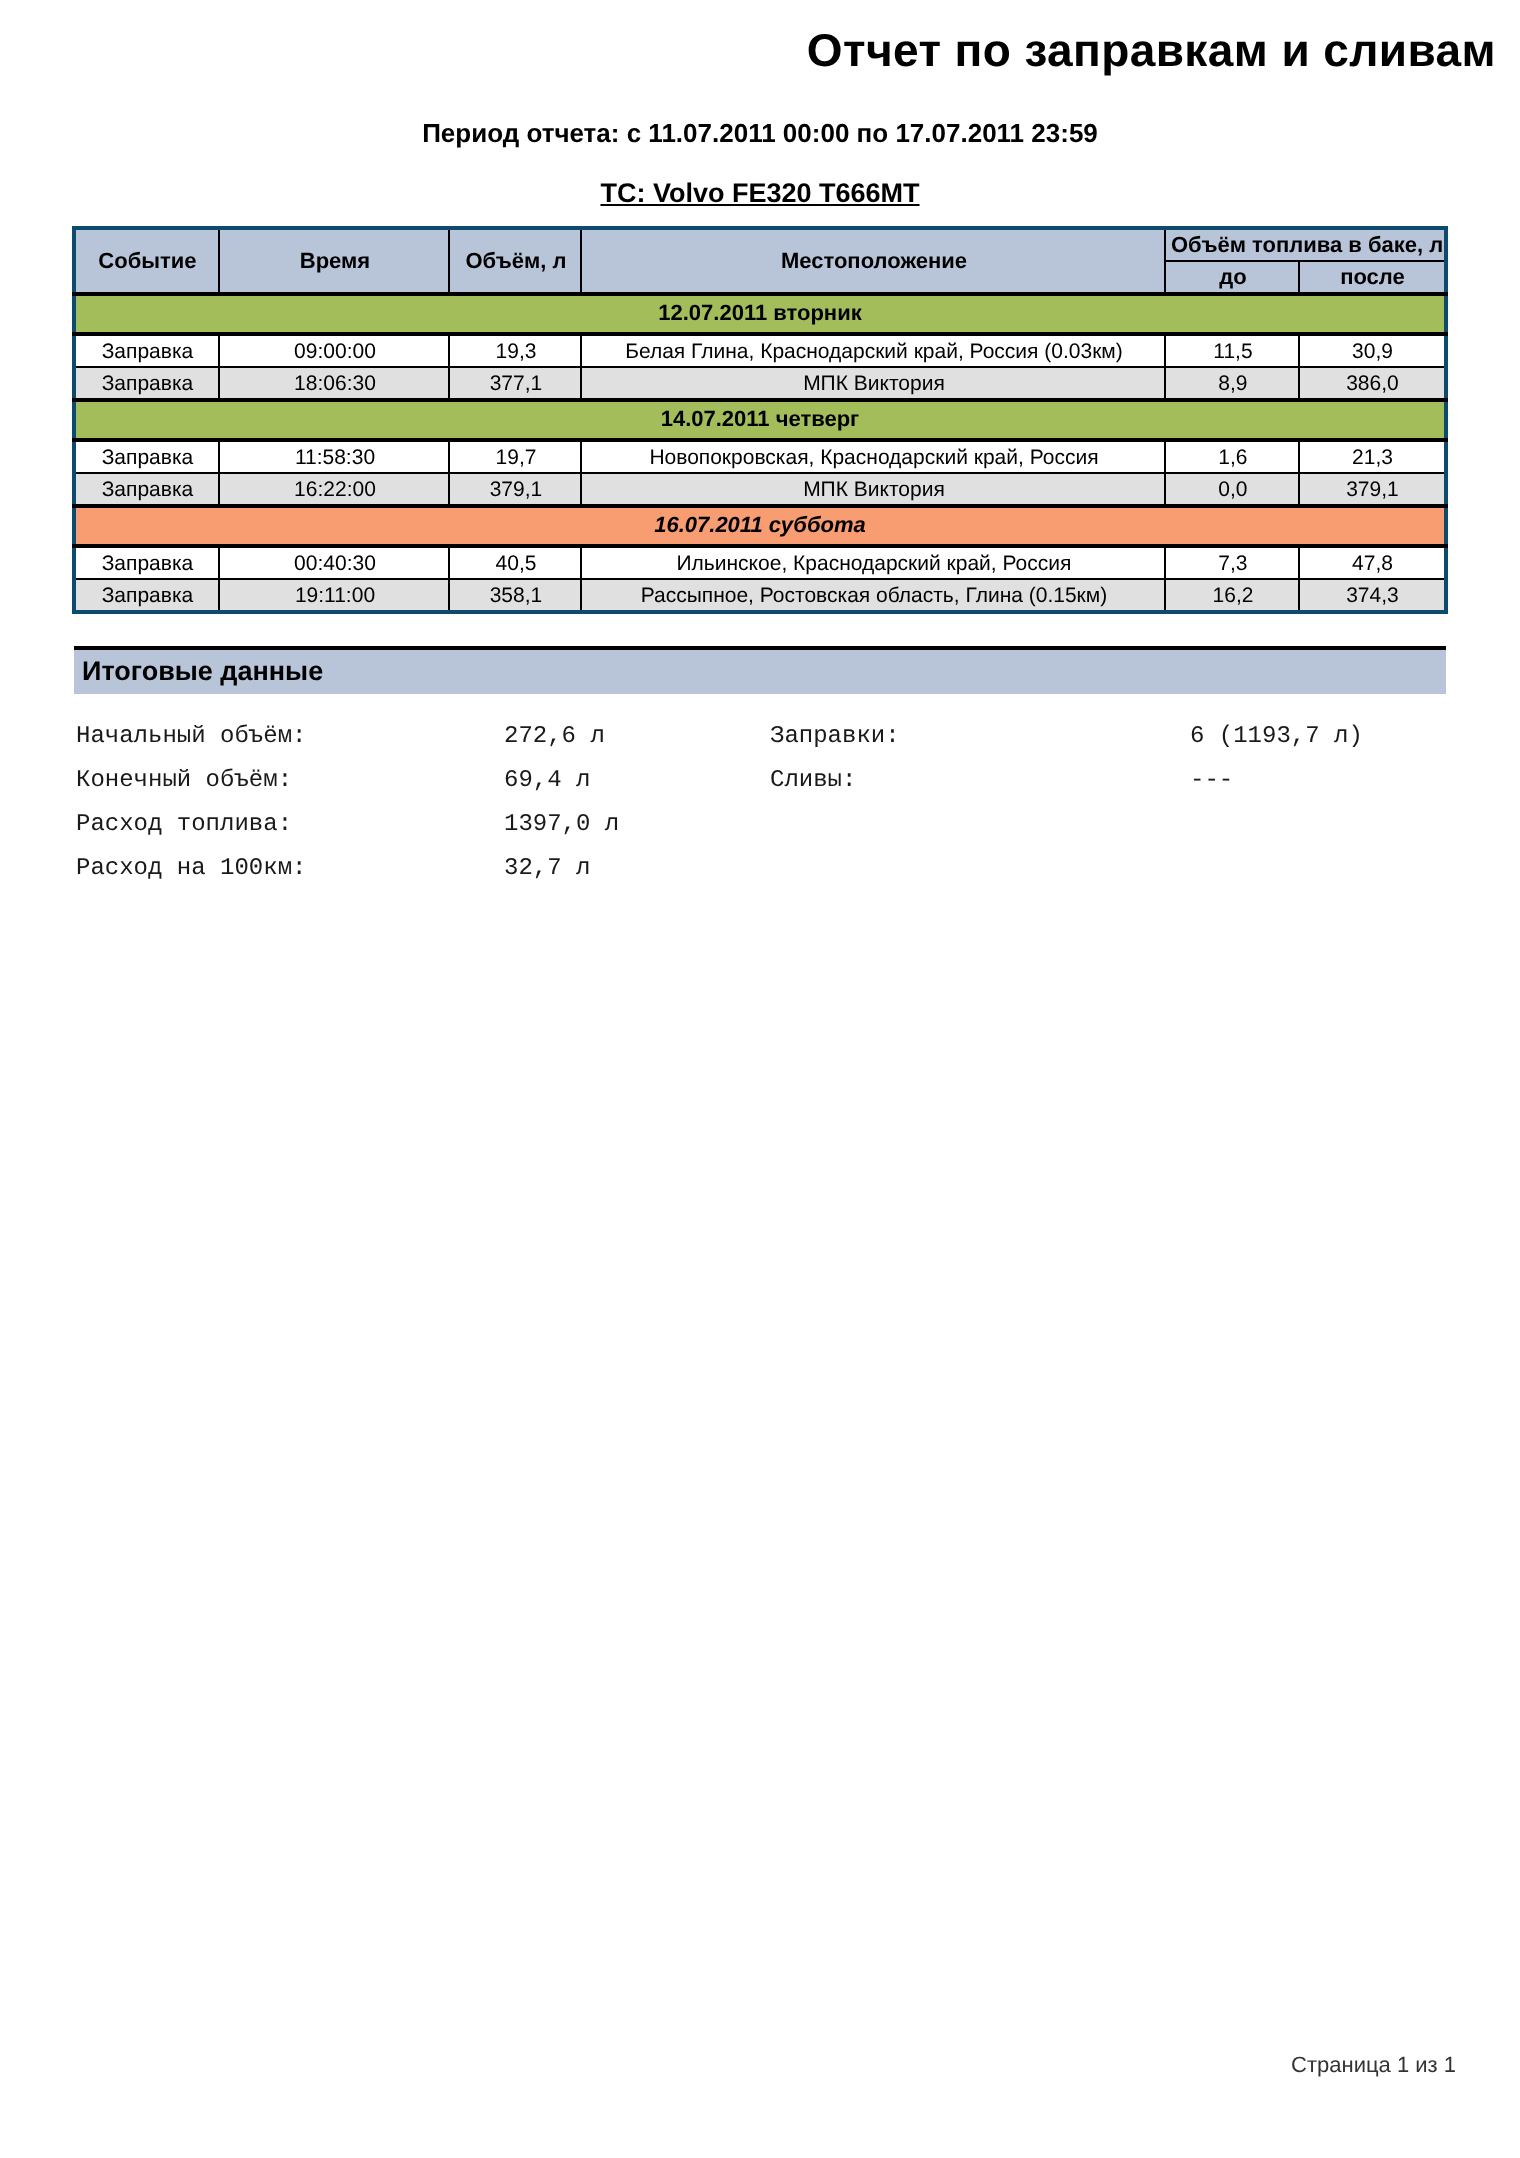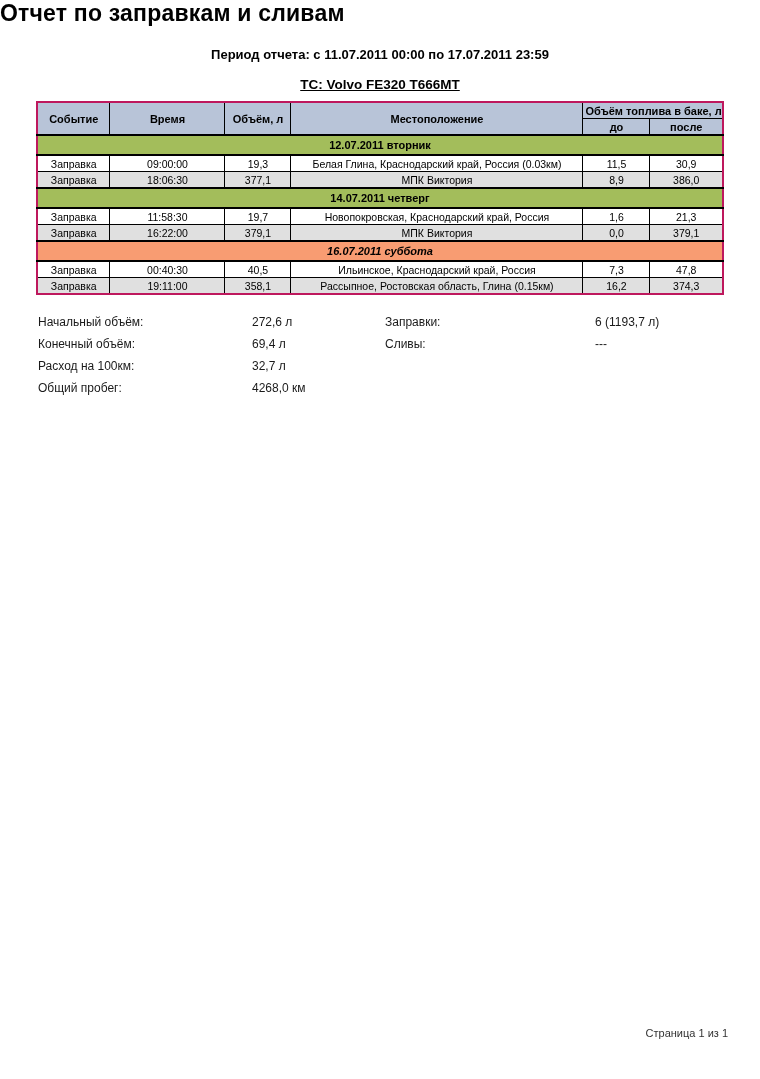--- a/index.html
+++ b/index.html
@@ -10,42 +10,42 @@
     color: #000;
   }
   .page {
     position: relative;
     width: 760px;
     height: 1079px;
     background: #fff;
     overflow: hidden;
   }
   .report-title {
-    margin: 0;
-    text-align: left;
+    margin: 12px;
+    text-align: right;
     font-size: 23px;
     font-weight: bold;
     letter-spacing: 0.2px;
   }
   .subtitle {
     text-align: center;
     font-weight: bold;
     font-size: 13px;
     margin-top: 20px;
   }
   .subtitle.vehicle {
     margin-top: 15px;
     font-size: 13.5px;
     text-decoration: underline;
   }
   table.events {
     width: 686px;
     margin: 9px auto 16px auto;
     border-collapse: collapse;
-    border: 2px solid #be185d;
+    border: 2px solid #0c4a6e;
     table-layout: fixed;
   }
   table.events th, table.events td {
     border: 1px solid #000;
     text-align: center;
     vertical-align: middle;
     padding: 1px 2px;
     overflow: hidden;
     white-space: nowrap;
   }
@@ -73,20 +73,21 @@
     width: 678px;
     margin: 9px auto 0 auto;
     background: var(--header-bg, #b8c4d8);
     border-top: 2px solid #000;
     font-weight: bold;
     font-size: 13.5px;
     padding: 3px 4px 4px 4px;
   }
   .summary-grid {
     margin: 10px 0 0 38px;
+    font-family: Liberation Mono, monospace;
   }
   .sum-row {
     display: grid;
     grid-template-columns: 214px 133px 210px auto;
     height: 22px;
     align-items: center;
     font-size: 12px;
     color: #1a1a1a;
   }
   .page-footer {
@@ -183,41 +184,42 @@
           <td>Заправка</td>
           <td>19:11:00</td>
           <td>358,1</td>
           <td>Рассыпное, Ростовская область, Глина (0.15км)</td>
           <td>16,2</td>
           <td>374,3</td>
         </tr>
       </tbody>
   </table>
 
+  <div class="summary-bar">Итоговые данные</div>
   <div class="summary-grid" id="summary-grid">
       <div class="sum-row">
         <div class="summary-label">Начальный объём:</div>
         <div class="summary-value">272,6 л</div>
         <div class="summary-label">Заправки:</div>
         <div class="summary-value">6 (1193,7 л)</div>
       </div>
       <div class="sum-row">
         <div class="summary-label">Конечный объём:</div>
         <div class="summary-value">69,4 л</div>
         <div class="summary-label">Сливы:</div>
         <div class="summary-value">---</div>
       </div>
       <div class="sum-row">
+        <div class="summary-label">Расход топлива:</div>
+        <div class="summary-value">1397,0 л</div>
+        <div class="summary-label"></div>
+        <div class="summary-value"></div>
+      </div>
+      <div class="sum-row">
         <div class="summary-label">Расход на 100км:</div>
         <div class="summary-value">32,7 л</div>
         <div class="summary-label"></div>
         <div class="summary-value"></div>
       </div>
-      <div class="sum-row">
-        <div class="summary-label">Общий пробег:</div>
-        <div class="summary-value">4268,0 км</div>
-        <div class="summary-label"></div>
-        <div class="summary-value"></div>
-      </div>
     </div>
 
   <div class="page-footer">Страница 1 из 1</div>
 </div>
 
 </body></html>

